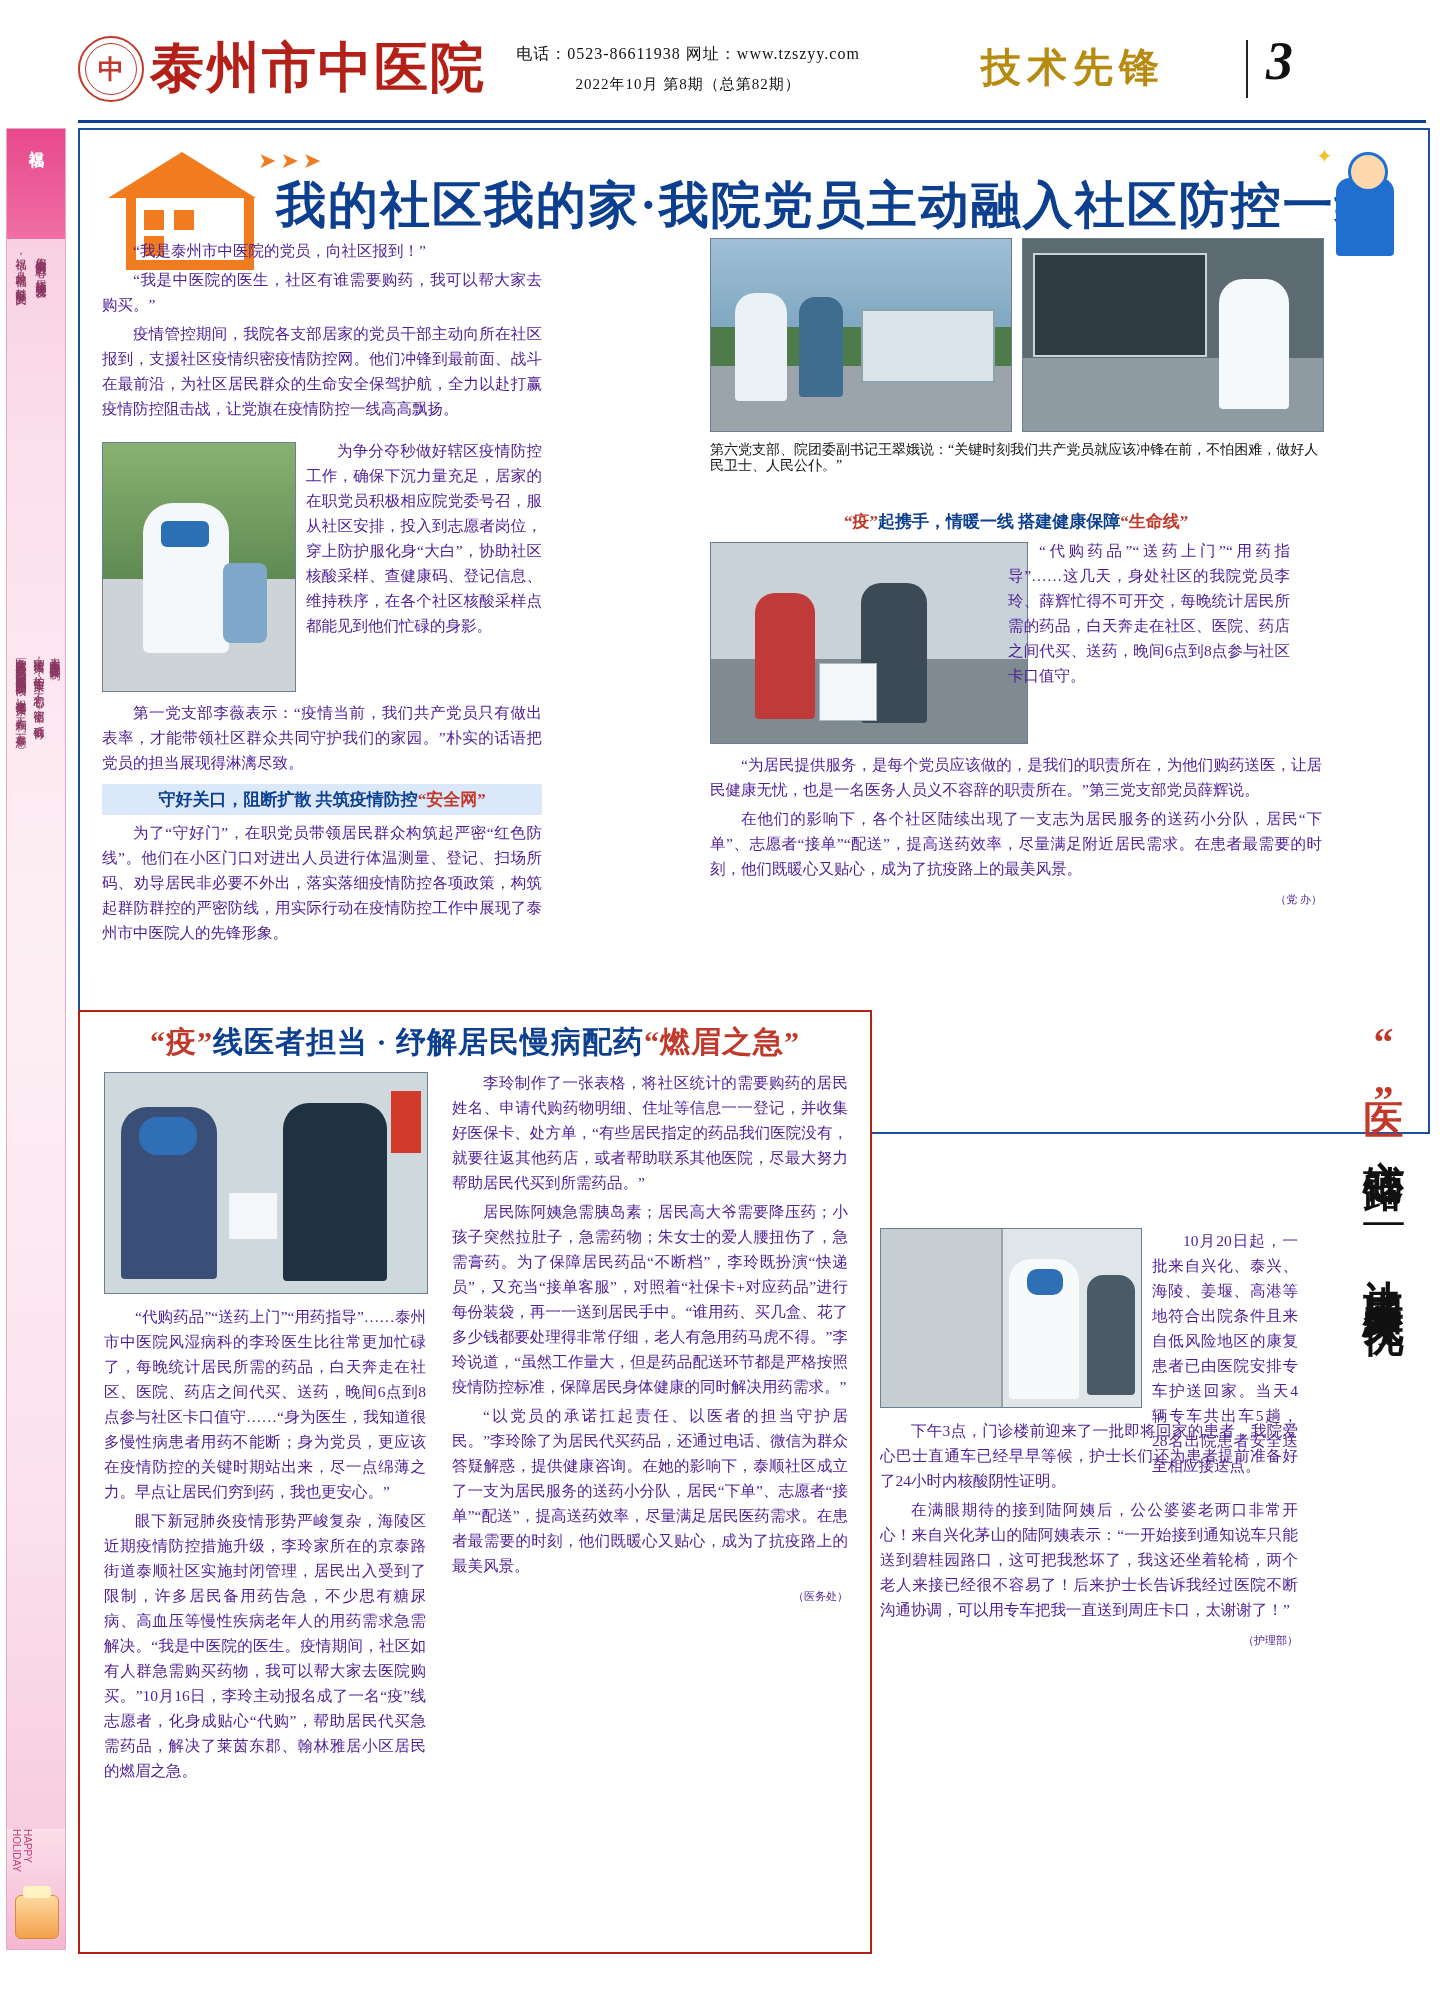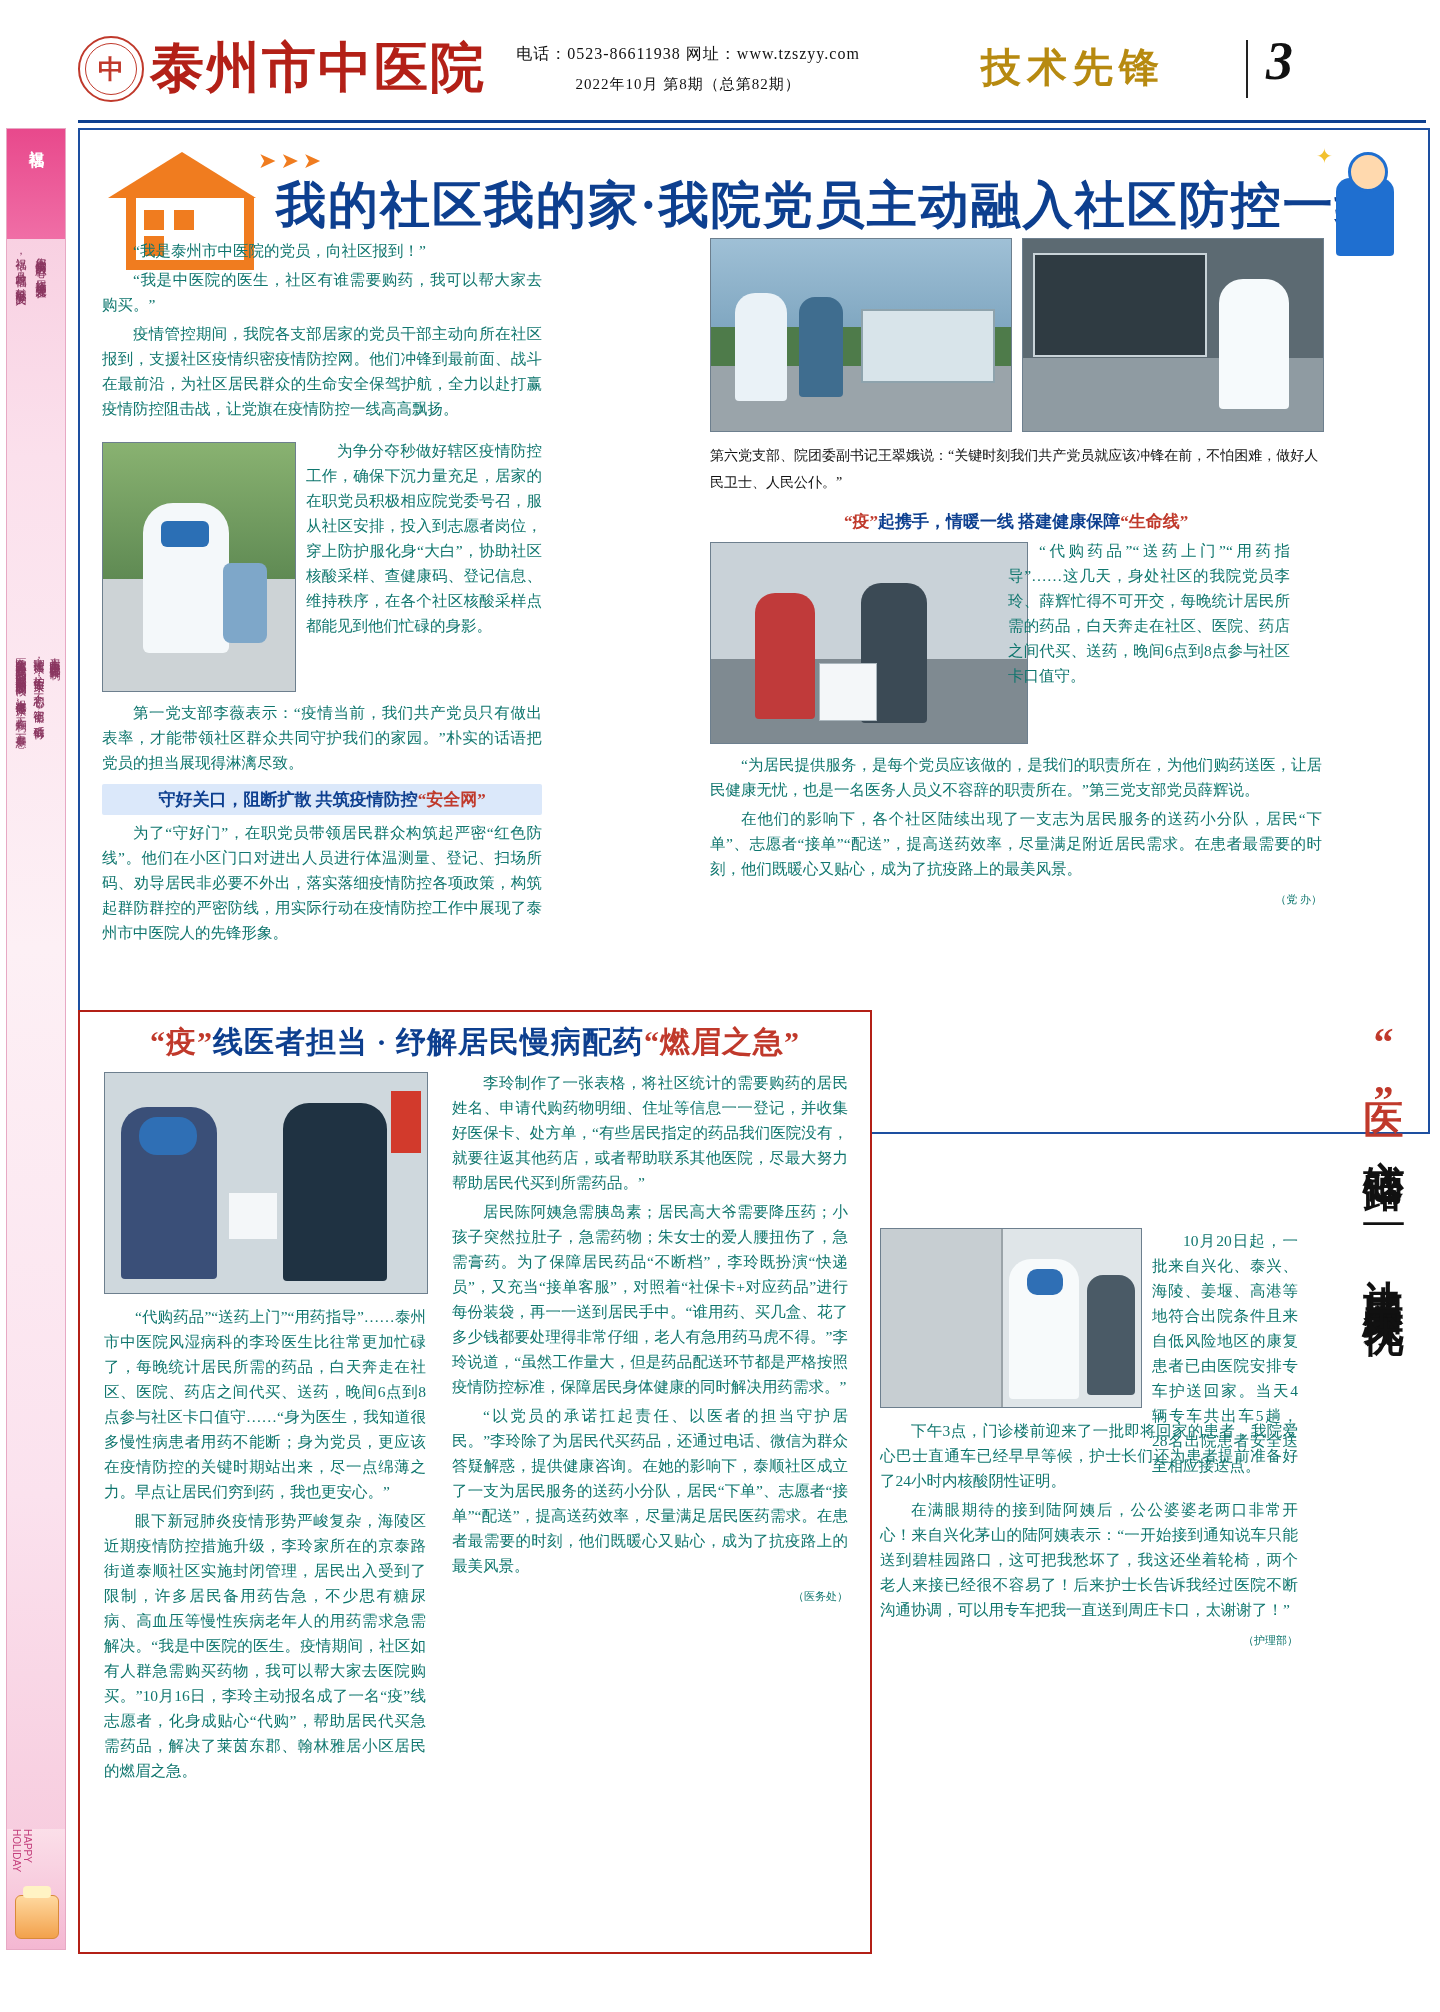--- a/index.html
+++ b/index.html
@@ -114,21 +114,21 @@
     font-size:50px;font-weight:bold;color:#0d3f8f;letter-spacing:2px;
   }
   .deco-person{
     position:absolute;right:18px;top:14px;width:92px;height:118px;
   }
   .dp-body{position:absolute;left:18px;top:34px;width:58px;height:78px;background:#1f6fd0;border-radius:14px 14px 4px 4px;}
   .dp-head{position:absolute;left:30px;top:8px;width:34px;height:34px;background:#ffd9ae;border-radius:50%;border:3px solid #1f6fd0;}
   .dp-spark{position:absolute;left:-2px;top:0px;font-size:20px;color:#f2c12e;}
 
   
-  .col{position:absolute;font-size:15.5px;line-height:25px;color:#0f766e;text-align:justify;}
+  .col{position:absolute;font-size:15.5px;line-height:25px;color:#4c1d95;text-align:justify;}
   .col p{margin:0 0 4px 0;text-indent:2em;}
 
   .subhead{
     font-size:17px;font-weight:bold;color:#0d3f8f;text-align:center;
     background:#dbe8fa;border-radius:2px;padding:4px 0;margin:6px 0 8px 0;
   }
   .subhead .red{color:#c0392b;}
   .subhead2{
     font-size:17px;font-weight:bold;color:#0d3f8f;text-align:center;
     padding:2px 0;margin:6px 0 8px 0;
@@ -136,21 +136,21 @@
   .subhead2 .red{color:#c0392b;}
 
   
   .photo{position:absolute;background:#8fa9bd;overflow:hidden;border:1px solid #6d7f8e;}
   .ph-sky{position:absolute;left:0;top:0;width:100%;height:45%;background:linear-gradient(180deg,#b9cfe0,#9fb9cd);}
   .ph-ground{position:absolute;left:0;bottom:0;width:100%;height:30%;background:#6f7d86;}
   .ph-figure{position:absolute;background:#e8f0f6;border-radius:8px;}
   .ph-green{position:absolute;background:#3f6d46;}
   .ph-blue{position:absolute;background:#2f6fb3;}
   .ph-white{position:absolute;background:#f2f6f8;}
-  .ph-cap{position:absolute;font-size:14px;color:#111;line-height:27px;}
+  .ph-cap{position:absolute;font-size:14px;color:#111;line-height:16px;}
 
   
   .bl-frame{
     position:absolute;left:78px;top:1010px;width:790px;height:940px;
     border:2px solid #b32017;background:#fff;
   }
   .bl-headline{
     position:absolute;left:0;top:10px;width:100%;text-align:center;
     font-size:30px;font-weight:bold;color:#0d3f8f;letter-spacing:1px;
   }

